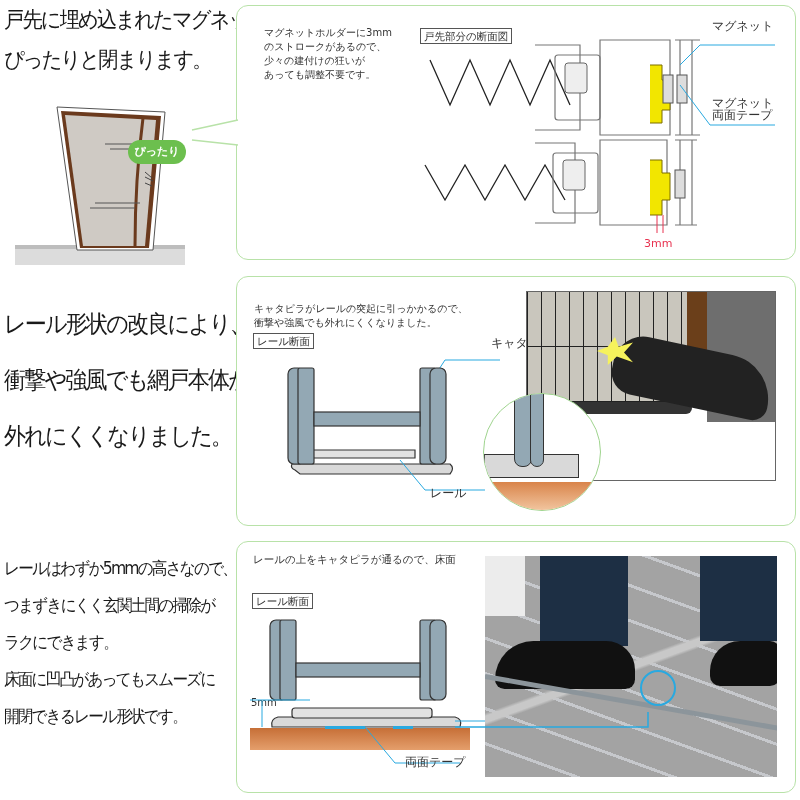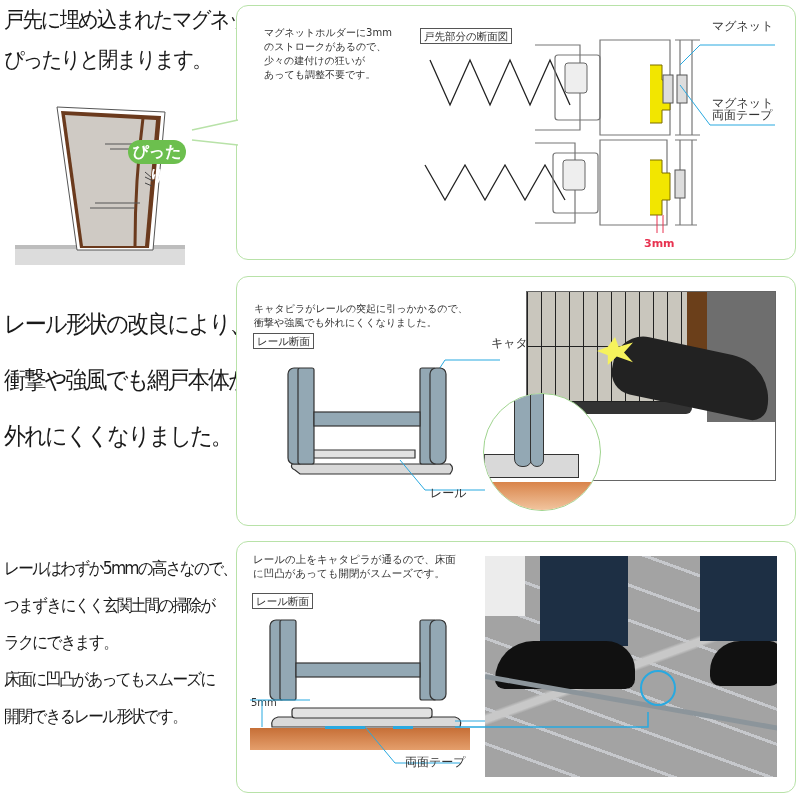--- a/index.html
+++ b/index.html
@@ -19,21 +19,21 @@
     position: absolute; border: 1.5px solid #b8e2a8; border-radius: 12px; background: #fff;
   }
   .note {
     position: absolute; font-size: 10px; line-height: 14px; color: #333; white-space: nowrap;
   }
   .boxlabel {
     position: absolute; border: 1px solid #555; background: #fff; font-size: 10.5px;
     padding: 0 3px; line-height: 14px; color: #333; white-space: nowrap; text-align: right;
   }
   .callout { position: absolute; font-size: 12px; line-height: 12px; color: #333; white-space: nowrap; }
-  .red { color: #e83250; font-size: 11px; font-weight: bold; }
+  .red { color: #e83250; font-size: 11px; }
   svg { position: absolute; overflow: visible; }
 </style>
 </head>
 <body>
 
 <div class="headline" style="top:0px;">
   <div>戸先に埋め込まれたマグネットで、</div>
   <div>ぴったりと閉まります。</div>
 </div>
 
@@ -45,21 +45,21 @@
   <polygon points="50,15 141,20 130,146 68,146" fill="#cfcac4"></polygon>
   <path d="M128,18 Q120,80 120,146" stroke="#6b3a1d" stroke-width="3" fill="none"></path>
   <line x1="90" y1="44" x2="120" y2="44" stroke="#555" stroke-width="1"></line>
   <line x1="95" y1="49" x2="125" y2="49" stroke="#555" stroke-width="1"></line>
   <line x1="75" y1="108" x2="120" y2="108" stroke="#555" stroke-width="1"></line>
   <line x1="80" y1="103" x2="125" y2="103" stroke="#555" stroke-width="1"></line>
   <line x1="130" y1="72" x2="137" y2="78" stroke="#444" stroke-width="1"></line>
   <line x1="130" y1="77" x2="138" y2="81" stroke="#444" stroke-width="1"></line>
   <line x1="130" y1="83" x2="137" y2="86" stroke="#444" stroke-width="1"></line>
 </svg>
-<div style="position:absolute;left:128px;top:140px;width:58px;height:24px;background:#6cbf4e;border-radius:12px;color:#fff;font-size:16px;font-weight:bold;text-align:center;line-height:24px;">
+<div style="position:absolute;left:128px;top:140px;width:58px;height:24px;background:#6cbf4e;border-radius:12px;color:#fff;font-size:11px;font-weight:bold;text-align:center;line-height:24px;">
   <span>ぴったり</span>
 </div>
 
 <div class="panel" style="left:236px;top:5px;width:560px;height:255px;"></div>
 
 <svg style="left:192px;top:115px;" width="50" height="40">
   <polygon points="0,15 46,5 46,30 0,25" fill="#fff"></polygon>
   <line x1="0" y1="15" x2="46" y2="5" stroke="#b8e2a8" stroke-width="1.5"></line>
   <line x1="0" y1="25" x2="46" y2="30" stroke="#b8e2a8" stroke-width="1.5"></line>
 </svg>
@@ -161,21 +161,20 @@
   <div>レールはわずか5mmの高さなので、</div>
   <div>つまずきにくく玄関土間の掃除が</div>
   <div>ラクにできます。</div>
   <div>床面に凹凸があってもスムーズに</div>
   <div>開閉できるレール形状です。</div>
 </div>
 
 <div class="panel" style="left:236px;top:541px;width:560px;height:252px;"></div>
 <div class="note" style="left:253px;top:552px;font-size:10.5px;">
   <div>レールの上をキャタピラが通るので、床面</div>
-  <div>に凹凸があっても開閉がスムーズです。</div>
 </div>
 <div class="boxlabel" style="left:252px;top:593px;">レール断面</div>
 <div class="callout" style="left:251px;top:697px;font-size:10px;">5mm</div>
 
 <svg style="left:250px;top:615px;" width="240" height="160">
   <rect x="0" y="113" width="220" height="22" fill="#d9844a"></rect>
   <rect x="0" y="113" width="220" height="22" fill="url(#fl)" opacity="0.5"></rect>
   <defs>
       <linearGradient id="fl" x1="0" y1="0" x2="0" y2="1">
         <stop offset="0" stop-color="#b35a24"></stop>

